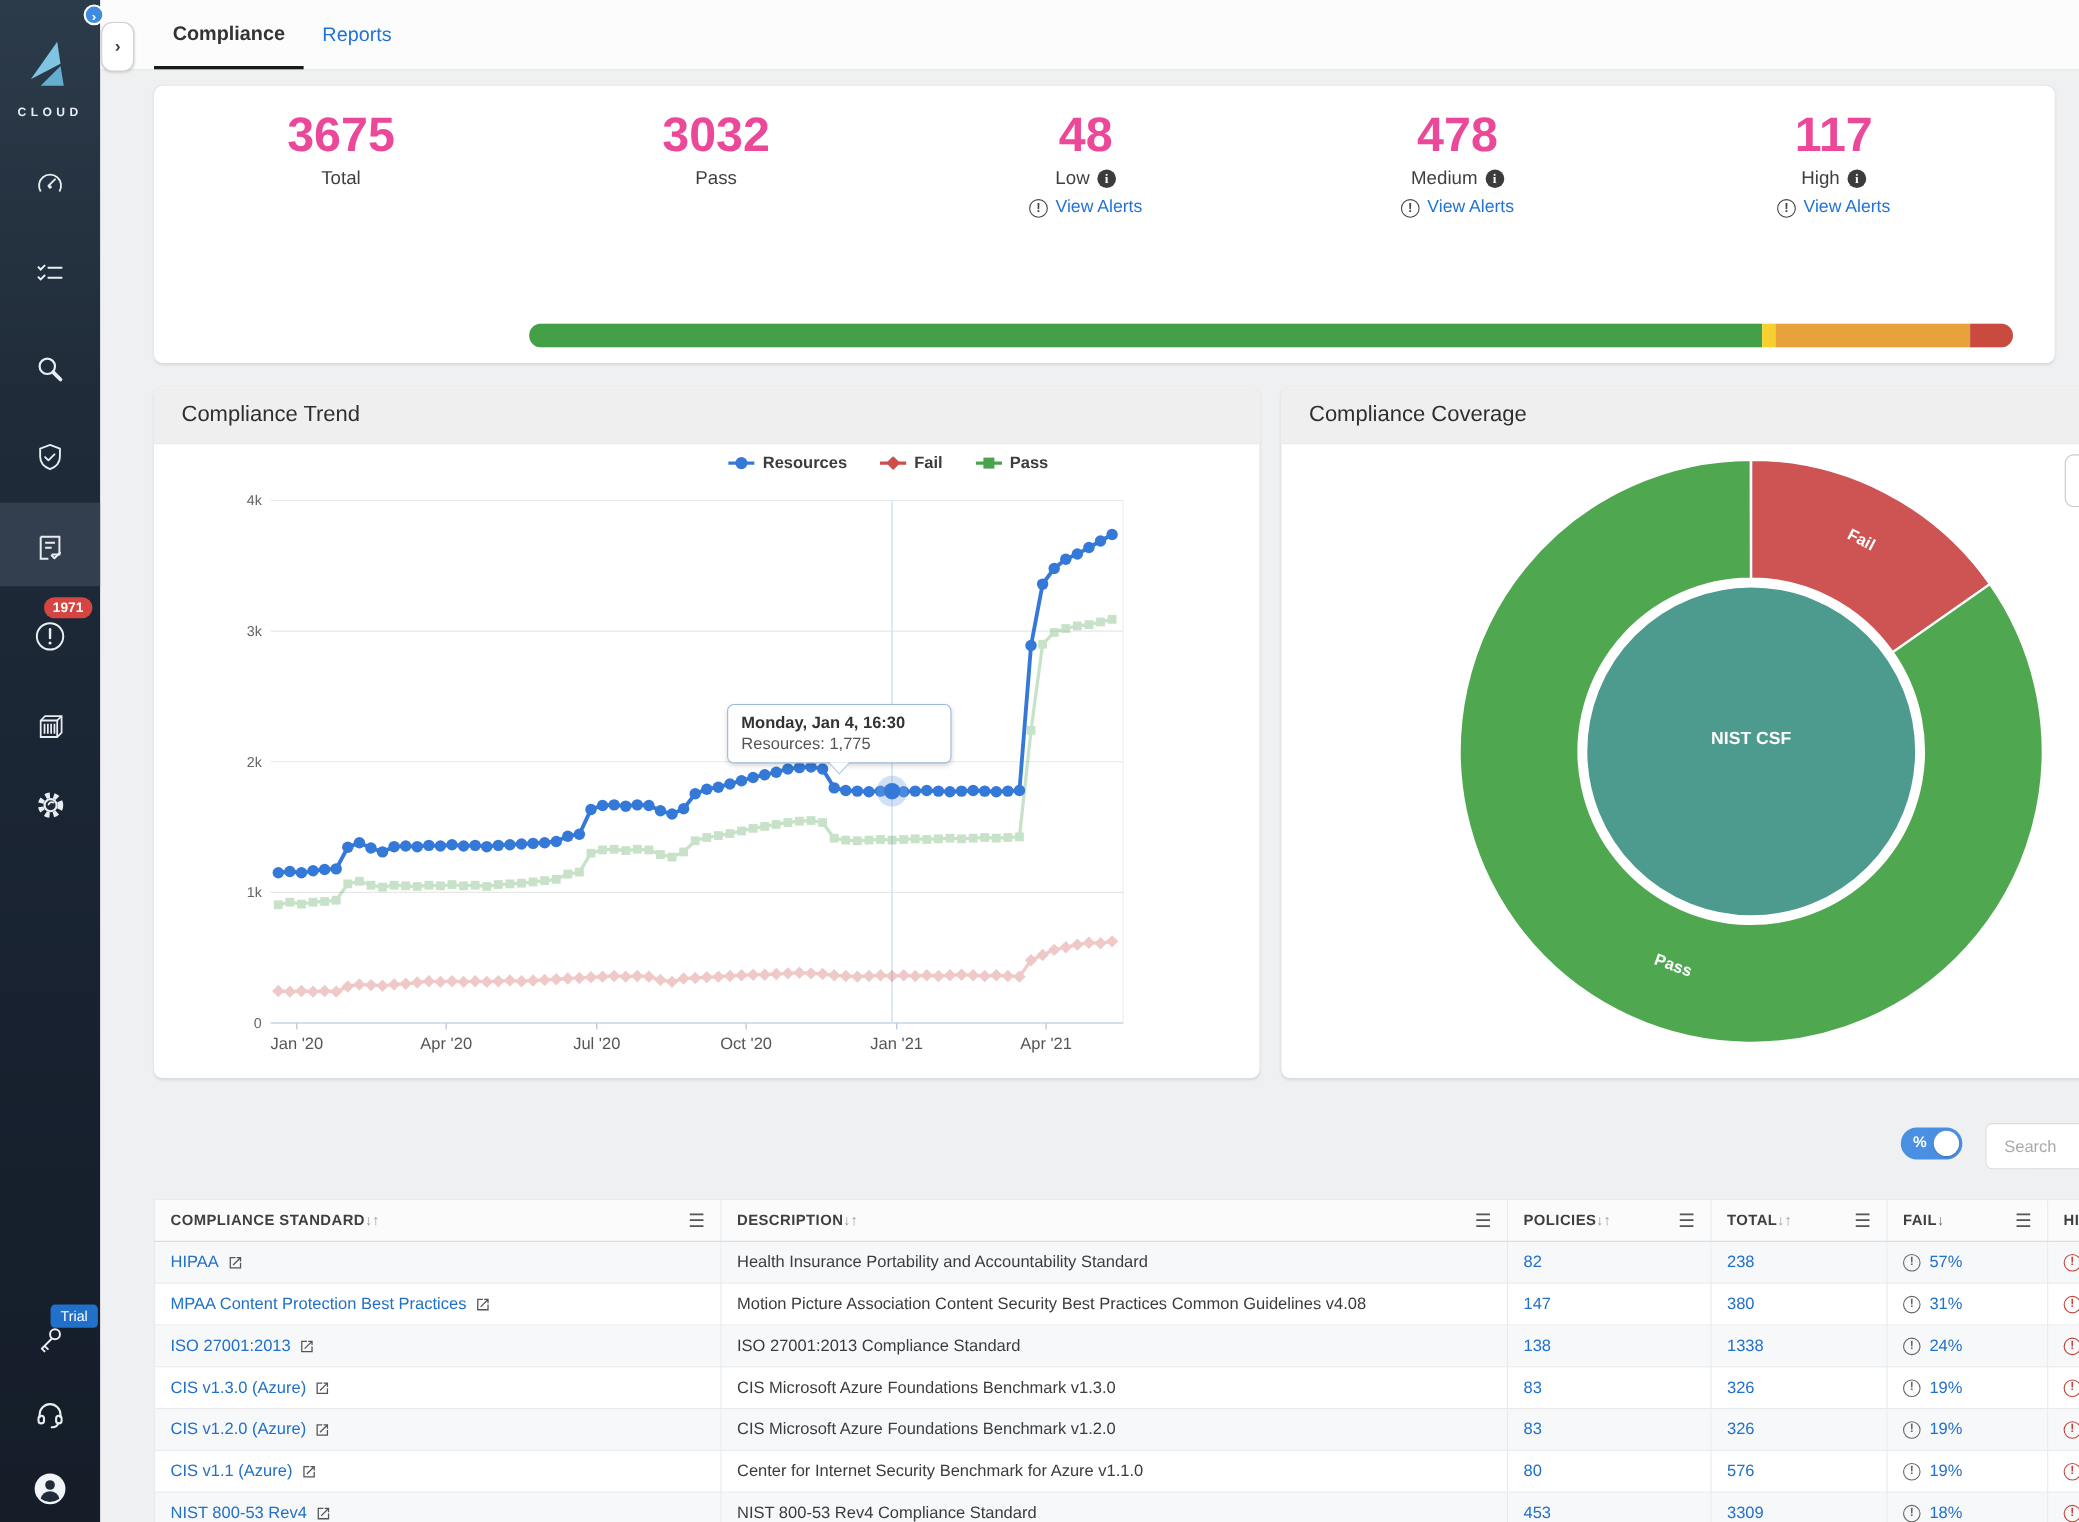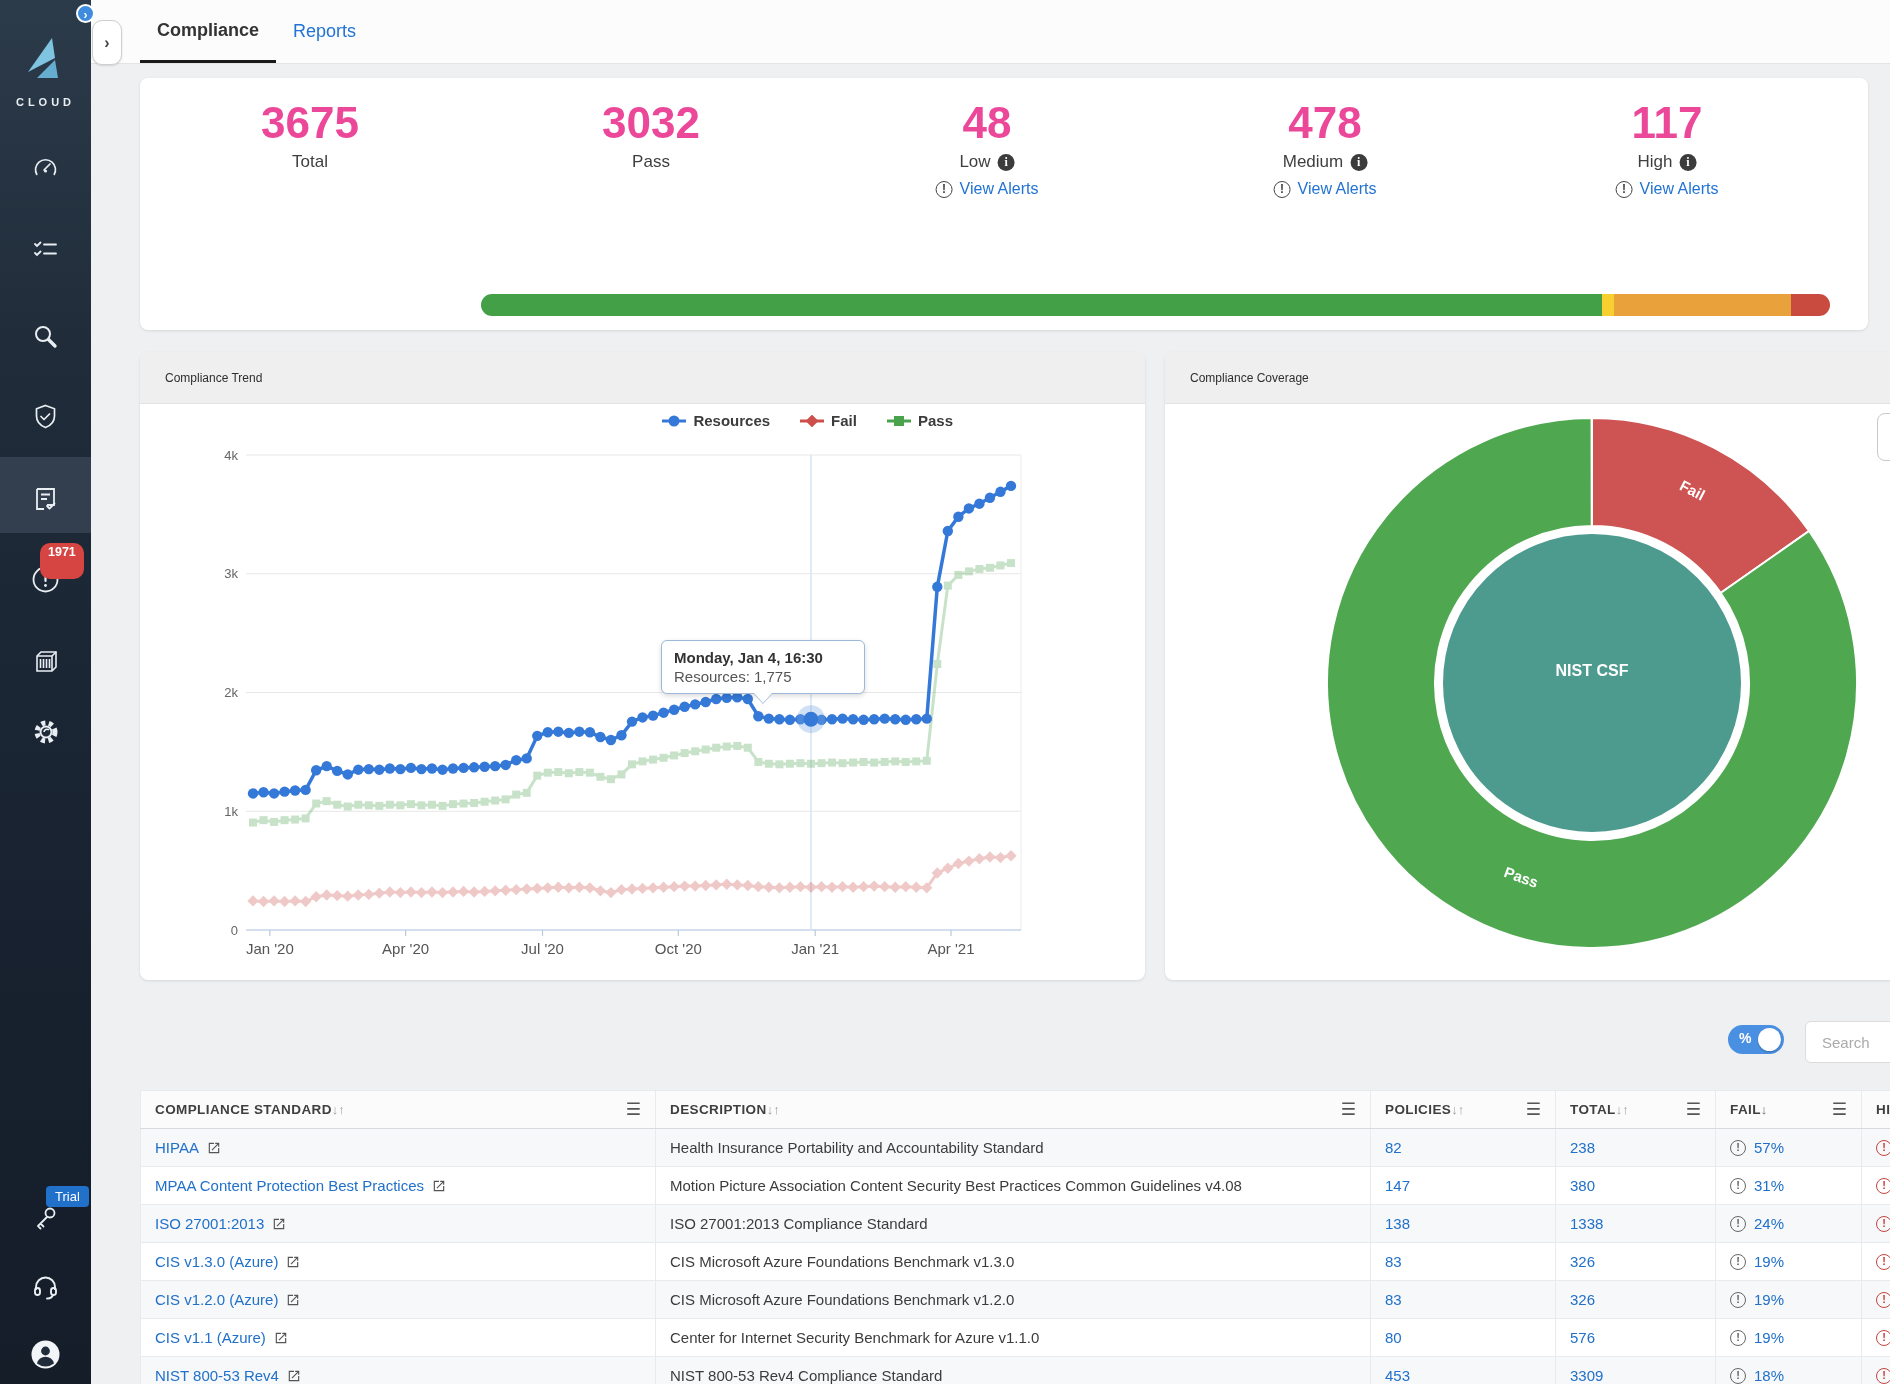--- a/index.html
+++ b/index.html
@@ -10,21 +10,21 @@
   }
   
   .sidebar{ position:absolute; left:0; top:0; width:91px; height:1384px; z-index:10;
     background:linear-gradient(180deg,#2c3b4a 0%,#202c3a 25%,#182230 65%,#141d28 100%);}
   .logo-mark{ position:absolute; left:22px; top:34px; }
   .logo-text{ position:absolute; left:0; top:96px; width:91px; text-align:center;
     color:#e9eef3; font-size:11px; font-weight:bold; letter-spacing:4px;}
   .nav-item{ position:absolute; left:0; width:91px; height:36px; display:flex;
     align-items:center; justify-content:center; cursor:pointer;}
   .nav-active-bg{ position:absolute; left:0; top:457px; width:91px; height:76px; background:#333f4e;}
-  .count-badge{ position:absolute; left:40px; top:543px; height:36px; padding:0 8px;
+  .count-badge{ position:absolute; left:40px; top:543px; height:19px; padding:0 8px;
     background:#d64541; color:#fff; font-size:12.5px; font-weight:bold; line-height:19px;
     border-radius:10px; z-index:3;}
   .trial-badge{ position:absolute; left:46px; top:1186px; height:21px; padding:0 9px;
     background:#2170c9; color:#fff; font-size:13px; line-height:21px; border-radius:4px; z-index:3;}
   .blue-dot{ position:absolute; left:76px; top:4px; width:19px; height:19px; border-radius:50%;
     background:#3f8cdf; color:#fff; font-size:12px; font-weight:bold; text-align:center;
     line-height:18px; z-index:12; border:2px solid #fff;}
   .expand-pill{ position:absolute; left:92px; top:20px; width:30px; height:45px; background:#fff;
     border:1px solid #cfcfcf; border-radius:10px; z-index:11; color:#444; font-size:16px;
     font-weight:bold; display:flex; align-items:center; justify-content:center; cursor:pointer;
@@ -32,21 +32,21 @@
   
   .topbar{ position:absolute; left:91px; top:0; right:0; height:64px; background:#fcfcfc;
     border-bottom:1px solid #e4e4e4; display:flex; align-items:stretch; padding-left:49px;}
   .tab{ font-size:18px; padding:0 17px; display:flex; align-items:center; cursor:pointer;}
   .tab.active{ color:#333; border-bottom:3px solid #1a1a1a; font-weight:bold;}
   .tab.inactive{ color:#2273d4; }
   
   .card{ position:absolute; background:#fff; border-radius:8px; box-shadow:0 1px 3px rgba(0,0,0,.10);}
   .card-header{ height:52px; background:#efefef; border-bottom:1px solid #e2e2e2;
     border-radius:8px 8px 0 0; display:flex; align-items:center; padding-left:25px;
-    font-size:12px; color:#2e2e2e;}
+    font-size:20px; color:#2e2e2e;}
   
   #assets-card{ left:140px; top:78px; width:1728px; height:252px;}
   #assets-card .a-title{ padding:24px 0 0 25px; font-size:20px; color:#2e2e2e;}
   #stats-wrap{ position:relative; height:130px;}
   .stat{ position:absolute; top:22px; transform:translateX(-50%); text-align:center; white-space:nowrap;}
   .stat-num{ font-size:44px; font-weight:bold; color:#ec4899; line-height:1.05;}
   .stat-label-row{ margin-top:6px; font-size:17px; color:#3f3f3f; display:flex;
     align-items:center; justify-content:center; gap:7px;}
   .info-i{ width:17px; height:17px; border-radius:50%; background:#3c3c3c; color:#fff;
     font-size:12px; font-weight:bold; line-height:17px; display:inline-block; text-align:center;

